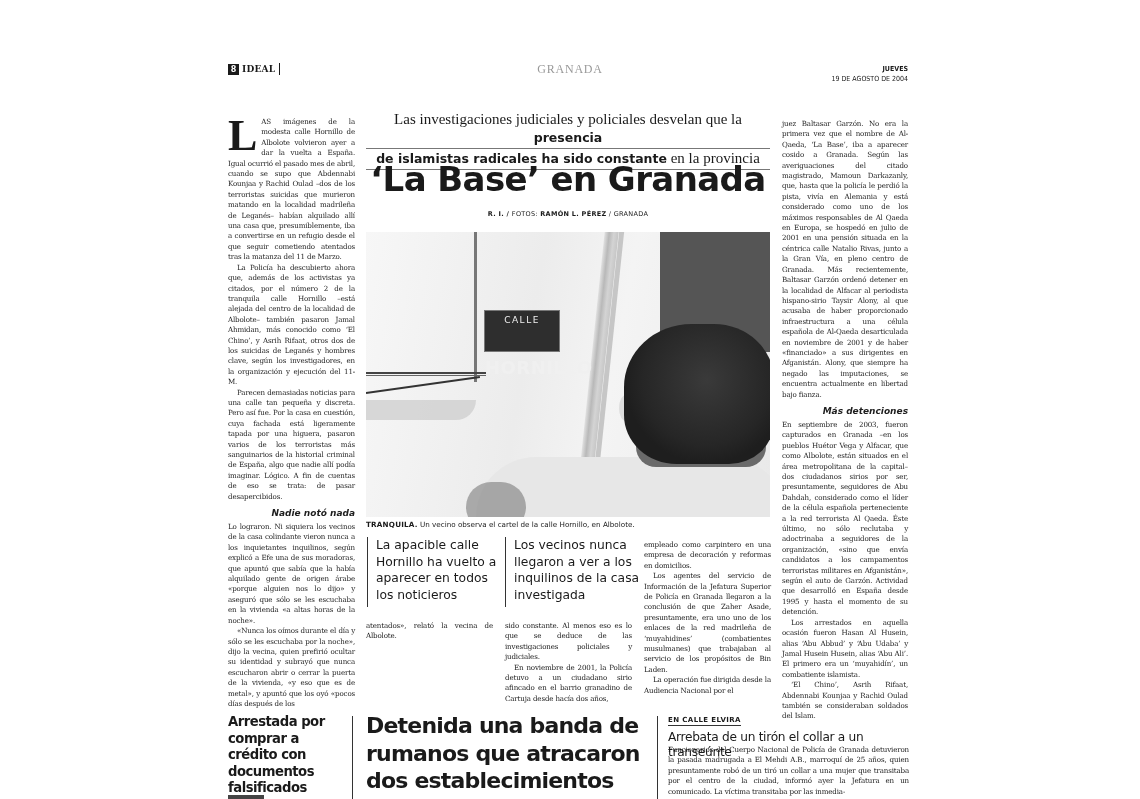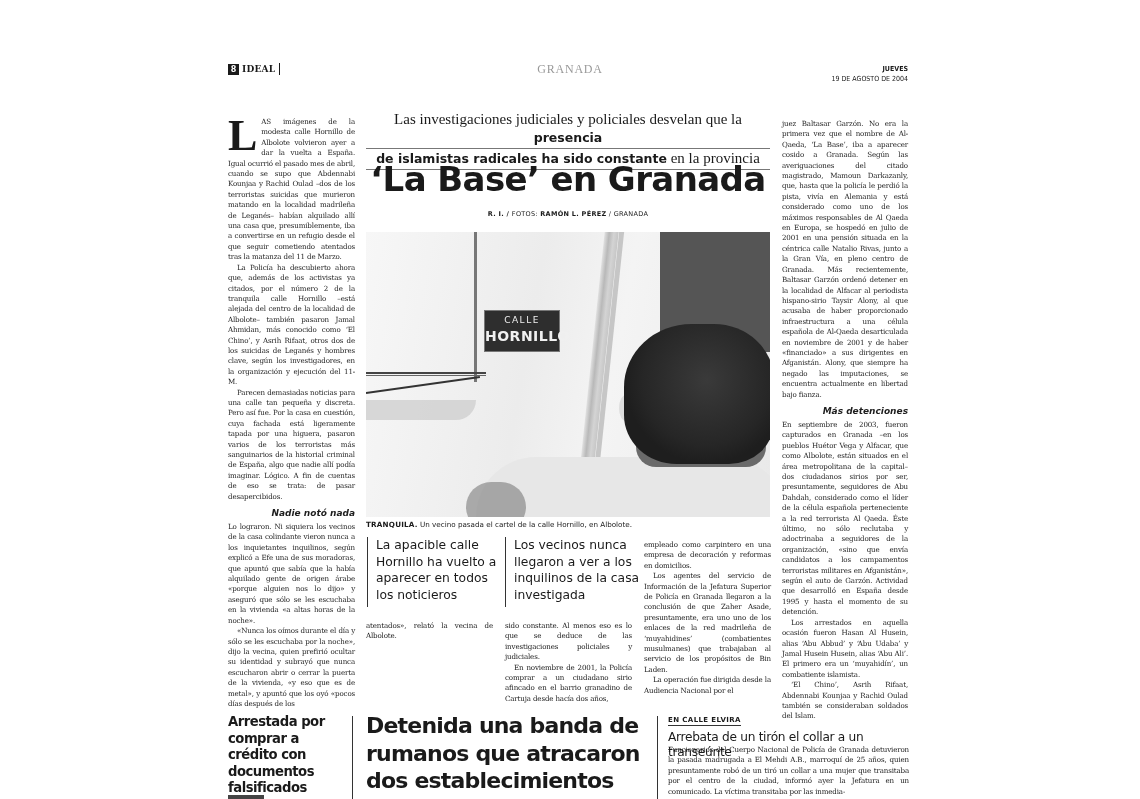--- a/index.html
+++ b/index.html
@@ -41,21 +41,21 @@
   .photo .wall { position: absolute; inset: 0; background: linear-gradient(100deg, #f7f7f7 0%, #ececec 40%, #f4f4f4 60%, #e9e9e9 100%); }
   .photo .dark-right { position: absolute; right: 0; top: 0; width: 110px; height: 120px; background: #555; }
   .photo .pipe { position: absolute; left: 225px; top: 0; width: 14px; height: 260px; background: linear-gradient(90deg, #ddd, #aaa, #ccc, #bbb); transform: skewX(-6deg); opacity: 0.8; }
   .photo .pipe2 { position: absolute; left: 240px; top: 0; width: 5px; height: 250px; background: #c6c6c6; transform: skewX(-6deg); }
   .photo .cable1 { position: absolute; left: 0; top: 140px; width: 120px; height: 4px; border-top: 2px solid #444; border-bottom: 1px solid #666; }
   .photo .cable2 { position: absolute; left: 0; top: 160px; width: 115px; height: 2px; background: #333; transform: rotate(-8deg); transform-origin: left; }
   .photo .cable3 { position: absolute; left: 108px; top: 0; width: 3px; height: 150px; background: #777; }
   .photo .shadow { position: absolute; left: 0; top: 168px; width: 110px; height: 20px; background: #cfcfcf; border-radius: 0 0 20px 0; opacity: 0.8; }
   .sign { position: absolute; left: 118px; top: 78px; width: 76px; height: 42px; background: #2e2e2e; border: 1.5px solid #777; color: #f0f0f0; font-family: "DejaVu Sans", sans-serif; text-align: center; }
   .sign .s1 { font-size: 9px; letter-spacing: 1.5px; line-height: 13px; padding-top: 3px; }
-  .sign .s2 { font-size: 14px; font-weight: bold; line-height: 18px; letter-spacing: 0.5px; }
+  .sign .s2 { font-size: 18px; font-weight: bold; line-height: 18px; letter-spacing: 0.5px; margin-top: 32px; }
   .photo .head { position: absolute; left: 258px; top: 92px; width: 150px; height: 140px; background: radial-gradient(ellipse at 55% 40%, #3a3a3a 0%, #262626 55%, #1e1e1e 70%); border-radius: 45% 40% 30% 35%; }
   .photo .neck { position: absolute; left: 270px; top: 195px; width: 130px; height: 40px; background: #6a6a6a; border-radius: 20px; }
   .photo .ear { position: absolute; left: 253px; top: 163px; width: 14px; height: 26px; background: #ddd; border-radius: 50%; }
   .photo .shirt { position: absolute; left: 110px; top: 225px; width: 310px; height: 80px; background: #e7e7e7; border-radius: 60px 60px 0 0; }
   .photo .shirt-shadow { position: absolute; left: 100px; top: 250px; width: 60px; height: 50px; background: #7c7c7c; border-radius: 30px; opacity: 0.6; }
 
   .caption { position: absolute; left: 366px; top: 520px; width: 404px; font-family: "DejaVu Sans", sans-serif; font-size: 7.2px; line-height: 10px; }
   .caption b { font-weight: bold; letter-spacing: 0.2px; }
 
   
@@ -127,32 +127,32 @@
       <div class="s1">CALLE</div>
       <div class="s2">HORNILLO</div>
     </div>
     <div class="shirt"></div>
     <div class="shirt-shadow"></div>
     <div class="neck"></div>
     <div class="ear"></div>
     <div class="head"></div>
   </div>
   <div class="caption">
-    <b>TRANQUILA.</b><span> Un vecino pasada el cartel de la calle Hornillo, en Albolote.</span>
+    <b>TRANQUILA.</b><span> Un vecino observa el cartel de la calle Hornillo, en Albolote.</span>
   </div>
 
   <div class="pull" id="pull2">Los vecinos nunca llegaron a ver a los inquilinos de la casa investigada</div>
   <div class="pull" id="pull1">La apacible calle Hornillo ha vuelto a aparecer en todos los noticieros</div>
 
   <div class="col-small" id="colA">
     <p class="noindent">atentados», relató la vecina de Albolote.</p>
   </div>
   <div class="col-small" id="colB">
     <p class="noindent">sido constante. Al menos eso es lo que se deduce de las investigaciones policiales y judiciales.</p>
-    <p>En noviembre de 2001, la Policía comprar a un ciudadano sirio afincado en el barrio granadino de Cartuja desde hacía dos años,</p>
+    <p>En noviembre de 2001, la Policía detuvo a un ciudadano sirio afincado en el barrio granadino de Cartuja desde hacía dos años,</p>
   </div>
   <div class="col-small" id="colC">
     <p class="noindent">empleado como carpintero en una empresa de decoración y reformas en domicilios.</p>
     <p>Los agentes del servicio de Información de la Jefatura Superior de Policía en Granada llegaron a la conclusión de que Zaher Asade, presuntamente, era uno uno de los enlaces de la red madrileña de ‘muyahidines’ (combatientes musulmanes) que trabajaban al servicio de los propósitos de Bin Laden.</p>
     <p>La operación fue dirigida desde la Audiencia Nacional por el</p>
   </div>
 
   <div class="col" id="col-right">
     <p class="noindent">juez Baltasar Garzón. No era la primera vez que el nombre de Al-Qaeda, ‘La Base’, iba a aparecer cosido a Granada. Según las averiguaciones del citado magistrado, Mamoun Darkazanly, que, hasta que la policía le perdió la pista, vivía en Alemania y está considerado como uno de los máximos responsables de Al Qaeda en Europa, se hospedó en julio de 2001 en una pensión situada en la céntrica calle Natalio Rivas, junto a la Gran Vía, en pleno centro de Granada. Más recientemente, Baltasar Garzón ordenó detener en la localidad de Alfacar al periodista hispano-sirio Taysir Alony, al que acusaba de haber proporcionado infraestructura a una célula española de Al-Qaeda desarticulada en noviembre de 2001 y de haber «financiado» a sus dirigentes en Afganistán. Alony, que siempre ha negado las imputaciones, se encuentra actualmente en libertad bajo fianza.</p>
     <h4>Más detenciones</h4>

